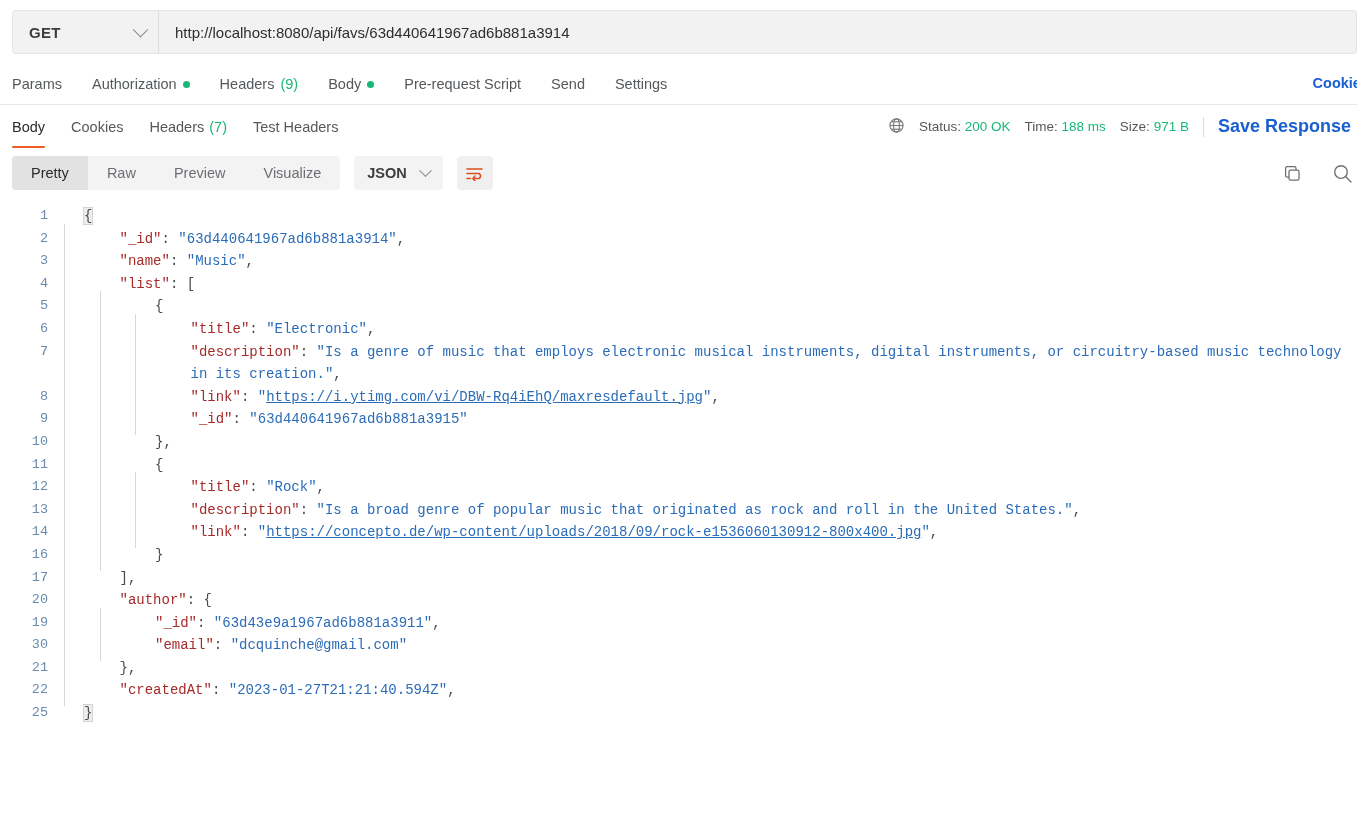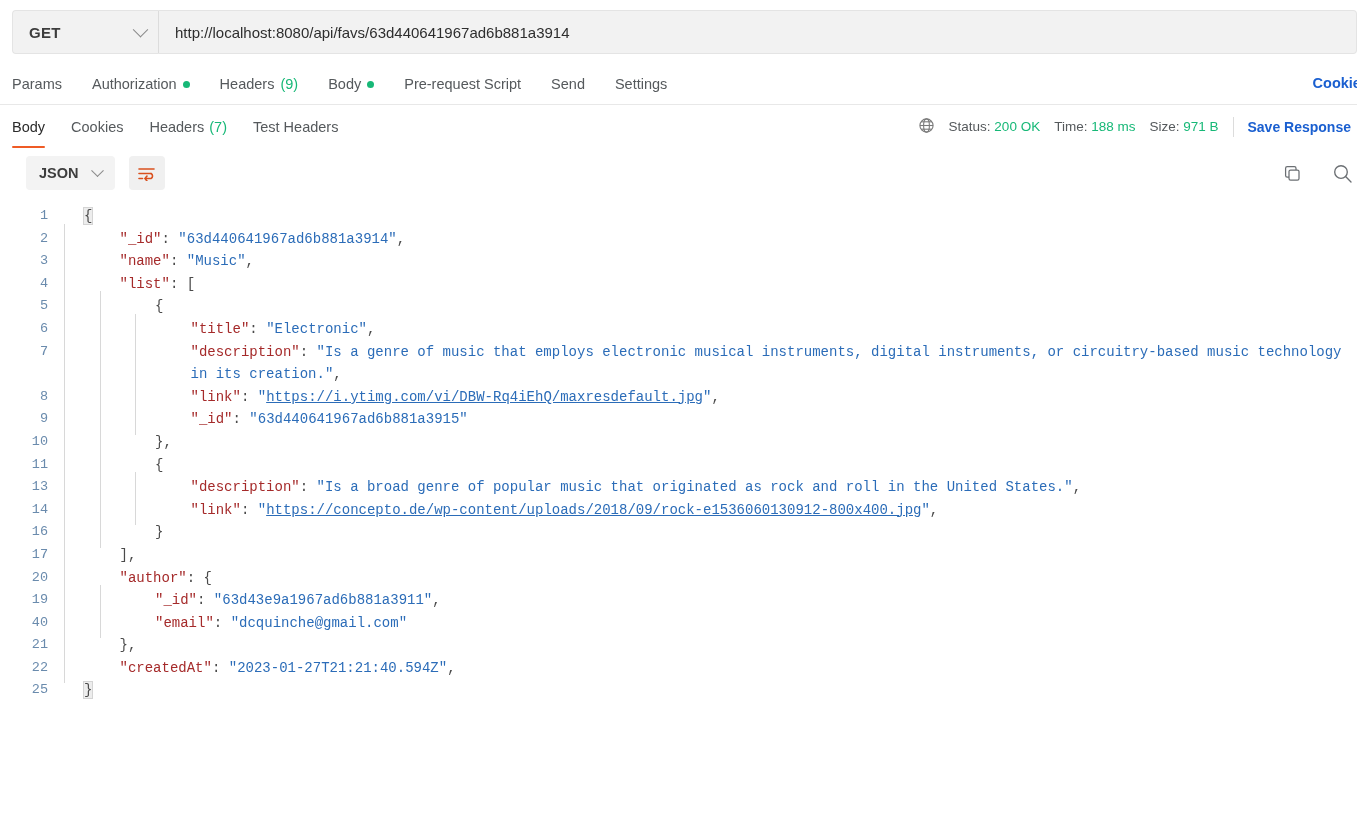--- a/index.html
+++ b/index.html
@@ -101,21 +101,21 @@
     content: ""; position: absolute; left: 0; right: 0; bottom: 0;
     height: 2.5px; background: #ef5b25; border-radius: 2px;
   }
   .meta {
     position: absolute; right: 6px; top: 0; height: 43px;
     display: flex; align-items: center; gap: 14px;
     font-size: 13.5px; color: #55595c;
   }
   .meta .val { color: #17b877; }
   .meta-sep { width: 1px; height: 20px; background: #dcdcdc; }
-  .save-resp { color: #1a5fd0; font-weight: 700; font-size: 14px; cursor: pointer; white-space: nowrap; }
+  .save-resp { color: #1a5fd0; font-weight: 700; font-size: 18px; cursor: pointer; white-space: nowrap; }
 
   
   .fmt-bar {
     display: flex; align-items: center;
     height: 50px; padding-left: 12px;
     position: relative;
   }
   .pill-group {
     display: flex; background: #f3f3f3; border-radius: 4px; overflow: hidden;
     height: 34px;
@@ -237,20 +237,26 @@
     </span>
     <span><span>Status:</span> <span class="val">200 OK</span></span>
     <span><span>Time:</span> <span class="val">188 ms</span></span>
     <span><span>Size:</span> <span class="val">971 B</span></span>
     <span class="meta-sep"></span>
     <span class="save-resp">Save Response</span>
   </div>
 </div>
 
 <div class="fmt-bar">
+  <div class="pill-group" id="fmt-pills">
+      <div class="pill active">Pretty</div>
+      <div class="pill">Raw</div>
+      <div class="pill">Preview</div>
+      <div class="pill">Visualize</div>
+    </div>
   <div class="json-select">
     <span>JSON</span>
     <span class="chev"></span>
   </div>
   <div class="wrap-btn">
     <svg width="19" height="15" viewBox="0 0 19 15" fill="none" stroke="#d9501e" stroke-width="1.6" stroke-linecap="round">
       <line x1="2" y1="3" x2="17" y2="3"></line>
       <line x1="2" y1="7.5" x2="14" y2="7.5"></line>
       <path d="M14 7.5 a2.8 2.8 0 0 1 0 5 H8.5"></path>
       <line x1="2" y1="12.5" x2="5.5" y2="12.5"></line>
@@ -313,20 +319,24 @@
       </div>
       <div class="row">
         <div class="ln">10</div>
         <div class="code-cell"><div class="guides"><div class="guide" style="left: 0px;"></div><div class="guide" style="left: 35.5px;"></div></div><span style="padding-left: 71px; display: inline-block;"><span class="p">},</span></span></div>
       </div>
       <div class="row">
         <div class="ln">11</div>
         <div class="code-cell"><div class="guides"><div class="guide" style="left: 0px;"></div><div class="guide" style="left: 35.5px;"></div></div><span style="padding-left: 71px; display: inline-block;"><span class="p">{</span></span></div>
       </div>
       <div class="row">
+        <div class="ln">12</div>
+        <div class="code-cell"><div class="guides"><div class="guide" style="left: 0px;"></div><div class="guide" style="left: 35.5px;"></div><div class="guide" style="left: 71px;"></div></div><span style="padding-left: 106.5px; display: inline-block;"><span class="k">"title"</span><span class="p">: </span><span class="s">"Rock"</span><span class="p">,</span></span></div>
+      </div>
+      <div class="row">
         <div class="ln">13</div>
         <div class="code-cell"><div class="guides"><div class="guide" style="left: 0px;"></div><div class="guide" style="left: 35.5px;"></div><div class="guide" style="left: 71px;"></div></div><span style="padding-left: 106.5px; display: inline-block;"><span class="k">"description"</span><span class="p">: </span><span class="s">"Is a broad genre of popular music that originated as rock and roll in the United States."</span><span class="p">,</span></span></div>
       </div>
       <div class="row">
         <div class="ln">14</div>
         <div class="code-cell"><div class="guides"><div class="guide" style="left: 0px;"></div><div class="guide" style="left: 35.5px;"></div><div class="guide" style="left: 71px;"></div></div><span style="padding-left: 106.5px; display: inline-block;"><span class="k">"link"</span><span class="p">: </span><span class="s">"</span><span class="lnk">https://concepto.de/wp-content/uploads/2018/09/rock-e1536060130912-800x400.jpg</span><span class="s">"</span><span class="p">,</span></span></div>
       </div>
       <div class="row">
         <div class="ln">16</div>
         <div class="code-cell"><div class="guides"><div class="guide" style="left: 0px;"></div><div class="guide" style="left: 35.5px;"></div></div><span style="padding-left: 71px; display: inline-block;"><span class="p">}</span></span></div>
@@ -337,21 +347,21 @@
       </div>
       <div class="row">
         <div class="ln">20</div>
         <div class="code-cell"><div class="guides"><div class="guide" style="left: 0px;"></div></div><span style="padding-left: 35.5px; display: inline-block;"><span class="k">"author"</span><span class="p">: </span><span class="p">{</span></span></div>
       </div>
       <div class="row">
         <div class="ln">19</div>
         <div class="code-cell"><div class="guides"><div class="guide" style="left: 0px;"></div><div class="guide" style="left: 35.5px;"></div></div><span style="padding-left: 71px; display: inline-block;"><span class="k">"_id"</span><span class="p">: </span><span class="s">"63d43e9a1967ad6b881a3911"</span><span class="p">,</span></span></div>
       </div>
       <div class="row">
-        <div class="ln">40</div>
+        <div class="ln">30</div>
         <div class="code-cell"><div class="guides"><div class="guide" style="left: 0px;"></div><div class="guide" style="left: 35.5px;"></div></div><span style="padding-left: 71px; display: inline-block;"><span class="k">"email"</span><span class="p">: </span><span class="s">"dcquinche@gmail.com"</span></span></div>
       </div>
       <div class="row">
         <div class="ln">21</div>
         <div class="code-cell"><div class="guides"><div class="guide" style="left: 0px;"></div></div><span style="padding-left: 35.5px; display: inline-block;"><span class="p">},</span></span></div>
       </div>
       <div class="row">
         <div class="ln">22</div>
         <div class="code-cell"><div class="guides"><div class="guide" style="left: 0px;"></div></div><span style="padding-left: 35.5px; display: inline-block;"><span class="k">"createdAt"</span><span class="p">: </span><span class="s">"2023-01-27T21:21:40.594Z"</span><span class="p">,</span></span></div>
       </div>

